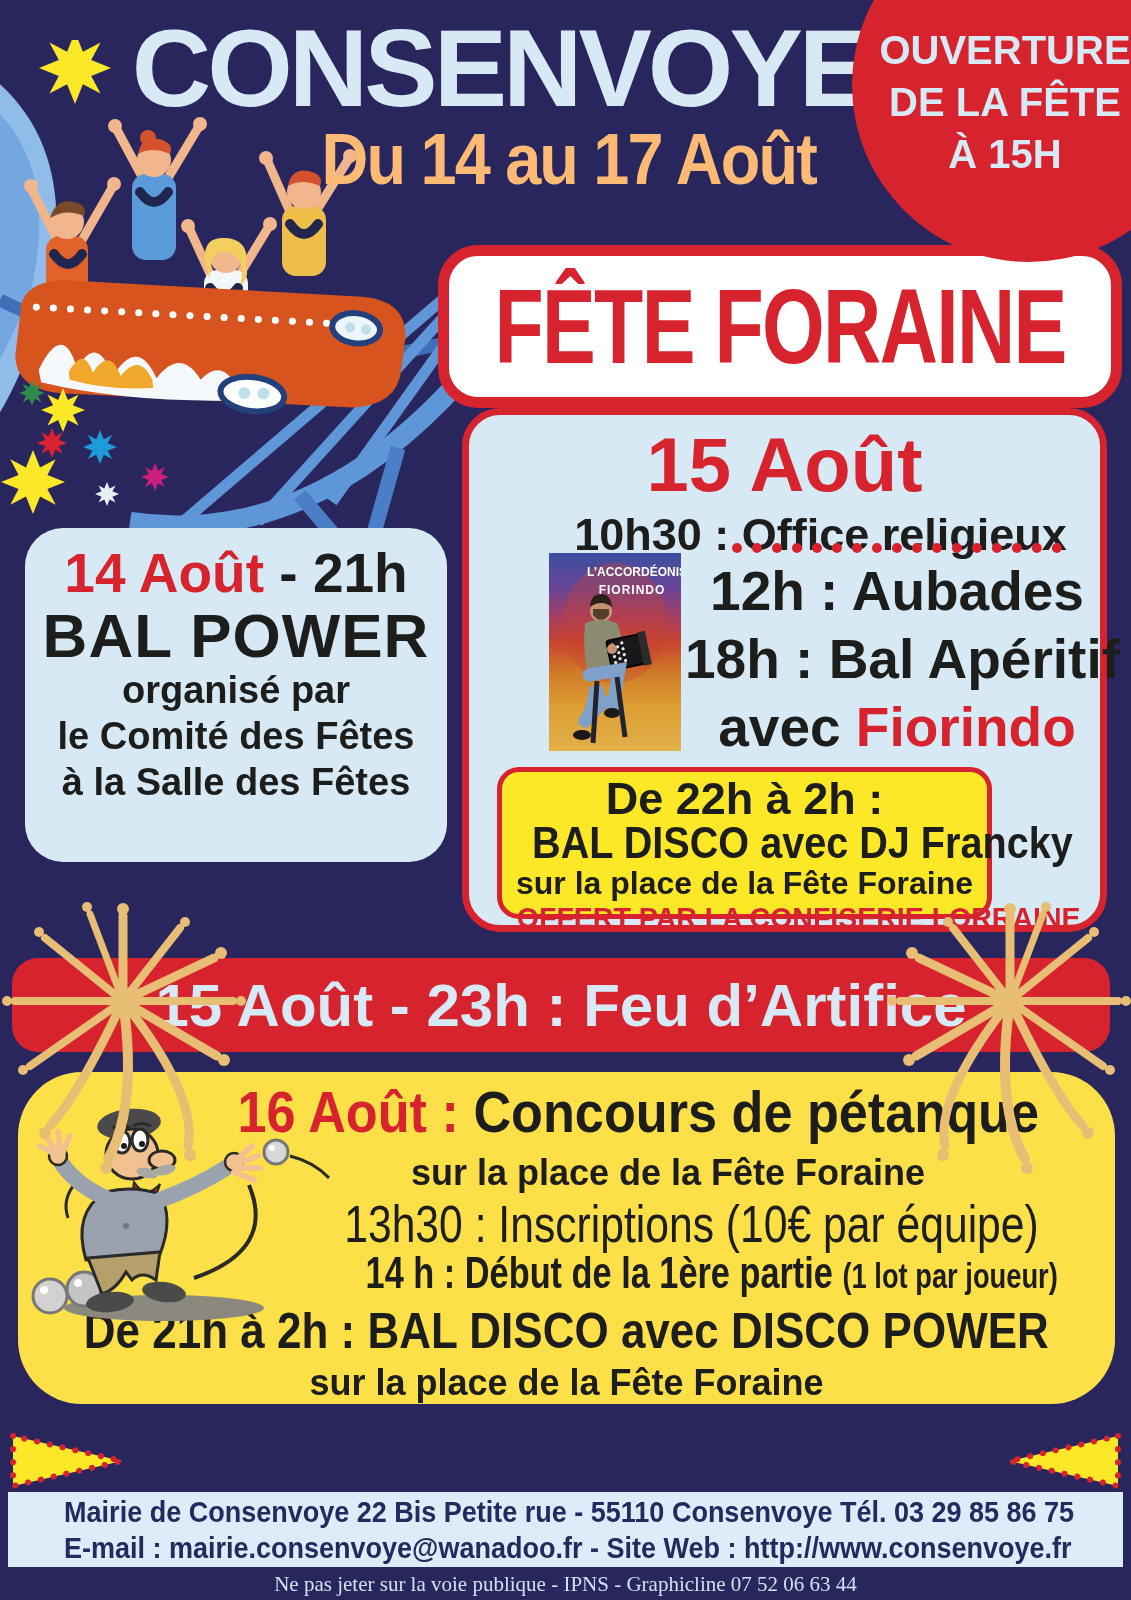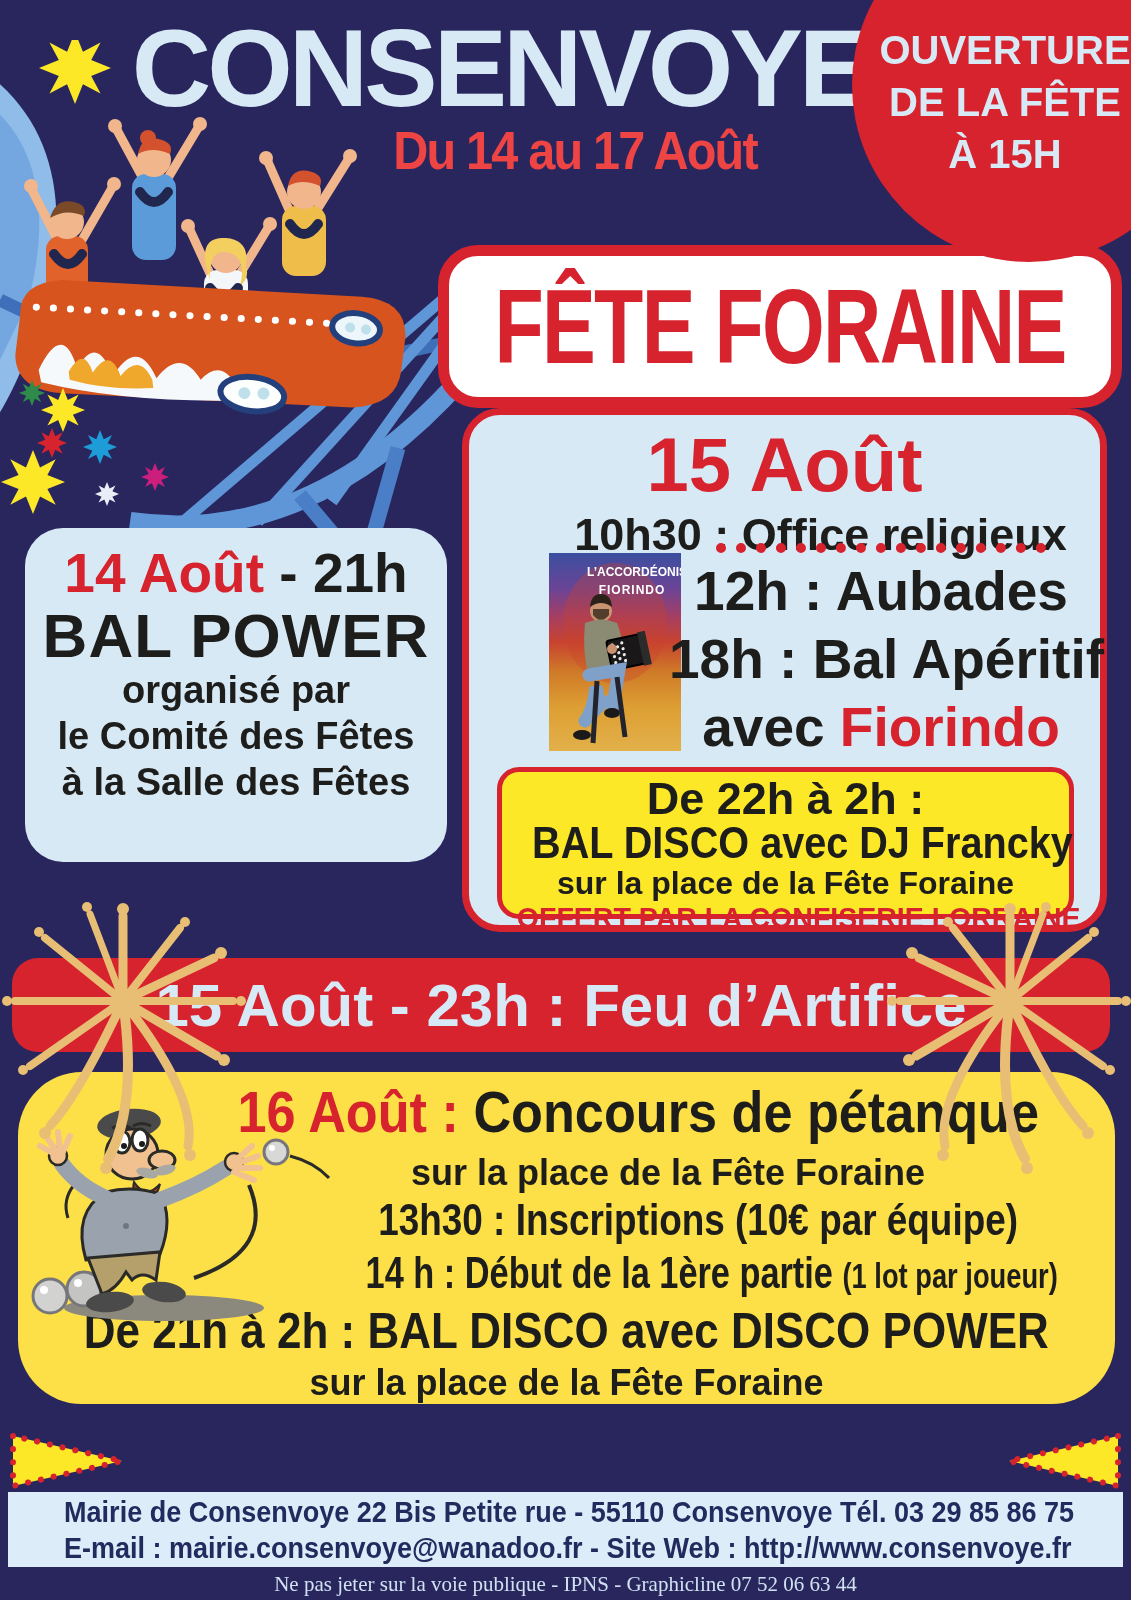--- a/index.html
+++ b/index.html
@@ -7,22 +7,22 @@
           font-family:"Liberation Sans",sans-serif;}
   .sq95{display:inline-block;transform:scaleX(.95);transform-origin:50% 50%;}
   .sq90{display:inline-block;transform:scaleX(.90);transform-origin:50% 50%;}
   .sq88{display:inline-block;transform:scaleX(.88);transform-origin:50% 50%;}
   .sq82{display:inline-block;transform:scaleX(.82);transform-origin:50% 50%;}
   .sq78{display:inline-block;transform:scaleX(.78);transform-origin:50% 50%;}
 
   
   .title{position:absolute;left:130px;top:10px;width:740px;text-align:center;z-index:2;
          font-size:110px;font-weight:bold;color:#d8e9f6;letter-spacing:-4px;line-height:1.05;}
-  .date-range{position:absolute;left:230px;top:122px;width:690px;text-align:center;z-index:2;
-         font-size:54px;font-weight:bold;color:#ef4444;letter-spacing:-2px;line-height:1.05;}
+  .date-range{position:absolute;left:224px;top:122px;width:690px;text-align:center;z-index:2;
+         font-size:72px;font-weight:bold;color:#fdba74;letter-spacing:-2px;line-height:1.05;}
   .badge{position:absolute;left:852px;top:-92px;width:354px;height:354px;border-radius:50%;
          background:#d7232e;z-index:3;}
   .badge-text{position:absolute;left:8px;top:116px;width:290px;text-align:center;
          color:#d8e9f6;font-weight:bold;font-size:40px;line-height:1.3;}
   .fete-box{position:absolute;left:438px;top:245px;width:684px;height:163px;background:#ffffff;
          border:11px solid #d7232e;border-radius:40px;box-sizing:border-box;z-index:2;
          display:flex;align-items:center;justify-content:center;}
   .fete-text{font-size:96px;font-weight:bold;color:#d7232e;letter-spacing:-2px;white-space:nowrap;
          transform:scaleX(.84) scaleY(1.1);}
 
@@ -48,45 +48,45 @@
   .b15-head{position:absolute;top:6px;width:100%;text-align:center;font-size:76px;
          font-weight:bold;color:#d7232e;}
   .b15-i1{position:absolute;top:94px;width:100%;text-align:center;font-size:45px;
          font-weight:bold;color:#1d1d1b;white-space:nowrap;padding-left:36px;}
   .b15-photo{position:absolute;left:80px;top:138px;width:132px;height:198px;overflow:hidden;
          background:linear-gradient(180deg,#3b4fa0 0%,#6a4496 18%,#a53e63 32%,#c8432f 45%,#cf7a28 60%,#dd9f33 78%,#e2b04a 100%);}
   .photo-cap{position:absolute;right:4px;top:10px;width:90px;text-align:center;color:#ffffff;
          font-weight:bold;line-height:1.5;}
   .photo-cap .c1{font-size:12px;display:block;}
   .photo-cap .c2{font-size:12px;display:block;letter-spacing:1px;}
-  .b15-col{position:absolute;left:200px;top:128px;width:424px;text-align:center;}
+  .b15-col{position:absolute;left:216px;top:128px;width:424px;text-align:center;}
   .dotline{height:0;border-top:10px dotted #d7232e;width:330px;margin:0 auto 4px;}
   .b15-item{font-size:55px;font-weight:bold;color:#1d1d1b;line-height:1.24;white-space:nowrap;}
-  .b15-sub{position:absolute;left:28px;top:352px;width:577px;height:152px;background:#fde828;
+  .b15-sub{position:absolute;left:28px;top:352px;width:495px;height:152px;background:#fde828;
          border:5px solid #d7232e;border-radius:22px;box-sizing:border-box;text-align:center;
          padding-top:4px;}
   .sub-l1{font-size:45px;font-weight:bold;color:#1d1d1b;line-height:1.0;}
   .sub-l2{font-size:44px;font-weight:bold;color:#1d1d1b;line-height:1.02;white-space:nowrap;}
   .sub-l3{font-size:32px;font-weight:bold;color:#1d1d1b;line-height:1.1;}
   .sub-l4{font-size:30px;font-weight:bold;color:#d7232e;line-height:1.15;white-space:nowrap;}
 
   
   .banner{position:absolute;left:12px;top:958px;width:1098px;height:94px;background:#d7232e;
          border-radius:26px;display:flex;align-items:center;justify-content:center;z-index:2;}
   .banner-text{font-size:60px;font-weight:bold;color:#d8e9f6;white-space:nowrap;}
 
   
   .box16{position:absolute;left:18px;top:1072px;width:1097px;height:332px;background:#fde047;
          border-radius:64px;z-index:2;}
   .b16-r1{position:absolute;left:150px;top:10px;width:940px;text-align:center;font-weight:bold;
          font-size:58px;line-height:1.05;white-space:nowrap;}
   .b16-r2{position:absolute;left:240px;top:80px;width:820px;text-align:center;font-weight:bold;
          font-size:36px;color:#1d1d1b;}
-  .b16-r3{position:absolute;left:250px;top:122px;width:820px;text-align:right;font-weight:bold;
-         font-size:45px;color:#1d1d1b;white-space:nowrap;}
+  .b16-r3{position:absolute;left:250px;top:122px;width:820px;text-align:left;font-weight:normal;
+         font-size:52px;color:#1d1d1b;white-space:nowrap;}
   .b16-r4{position:absolute;left:250px;top:176px;width:840px;text-align:center;font-weight:bold;
          color:#1d1d1b;white-space:nowrap;font-size:44px;}
   .b16-r4 .small{font-size:35px;}
   .b16-r5{position:absolute;left:0;top:230px;width:1097px;text-align:center;font-weight:bold;
          font-size:50px;color:#1d1d1b;white-space:nowrap;}
   .b16-r6{position:absolute;left:0;top:290px;width:1097px;text-align:center;font-weight:bold;
          font-size:36px;color:#1d1d1b;}
 
   
   .buv{position:absolute;left:0;top:1402px;width:1131px;text-align:center;z-index:2;

